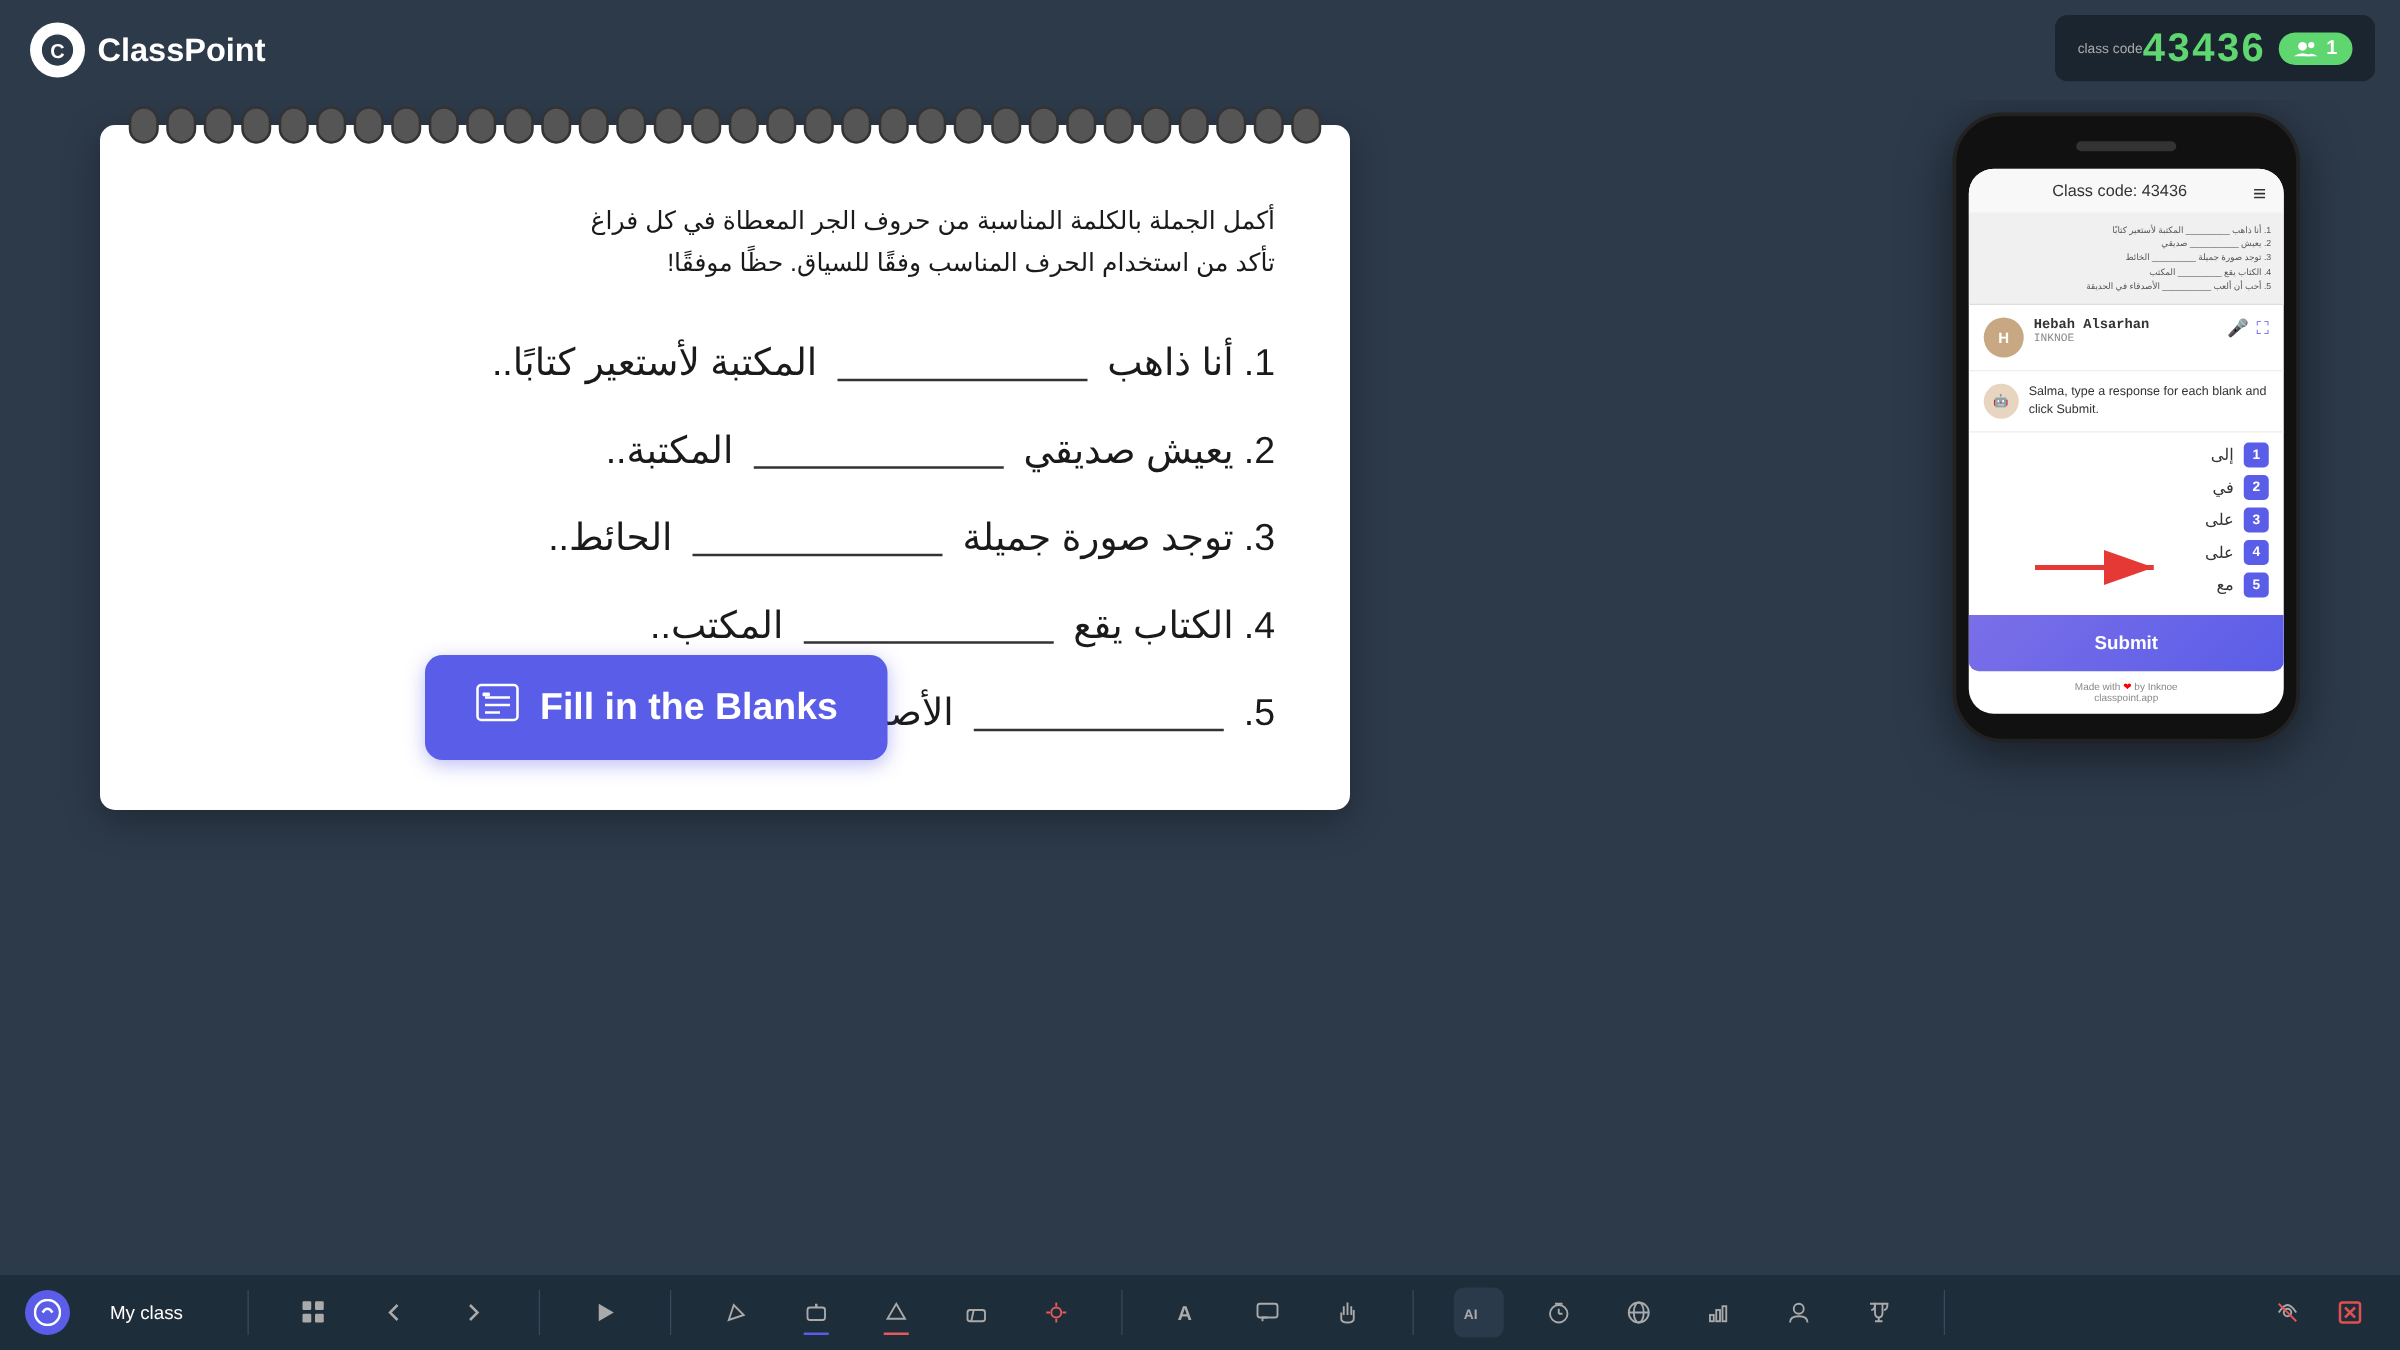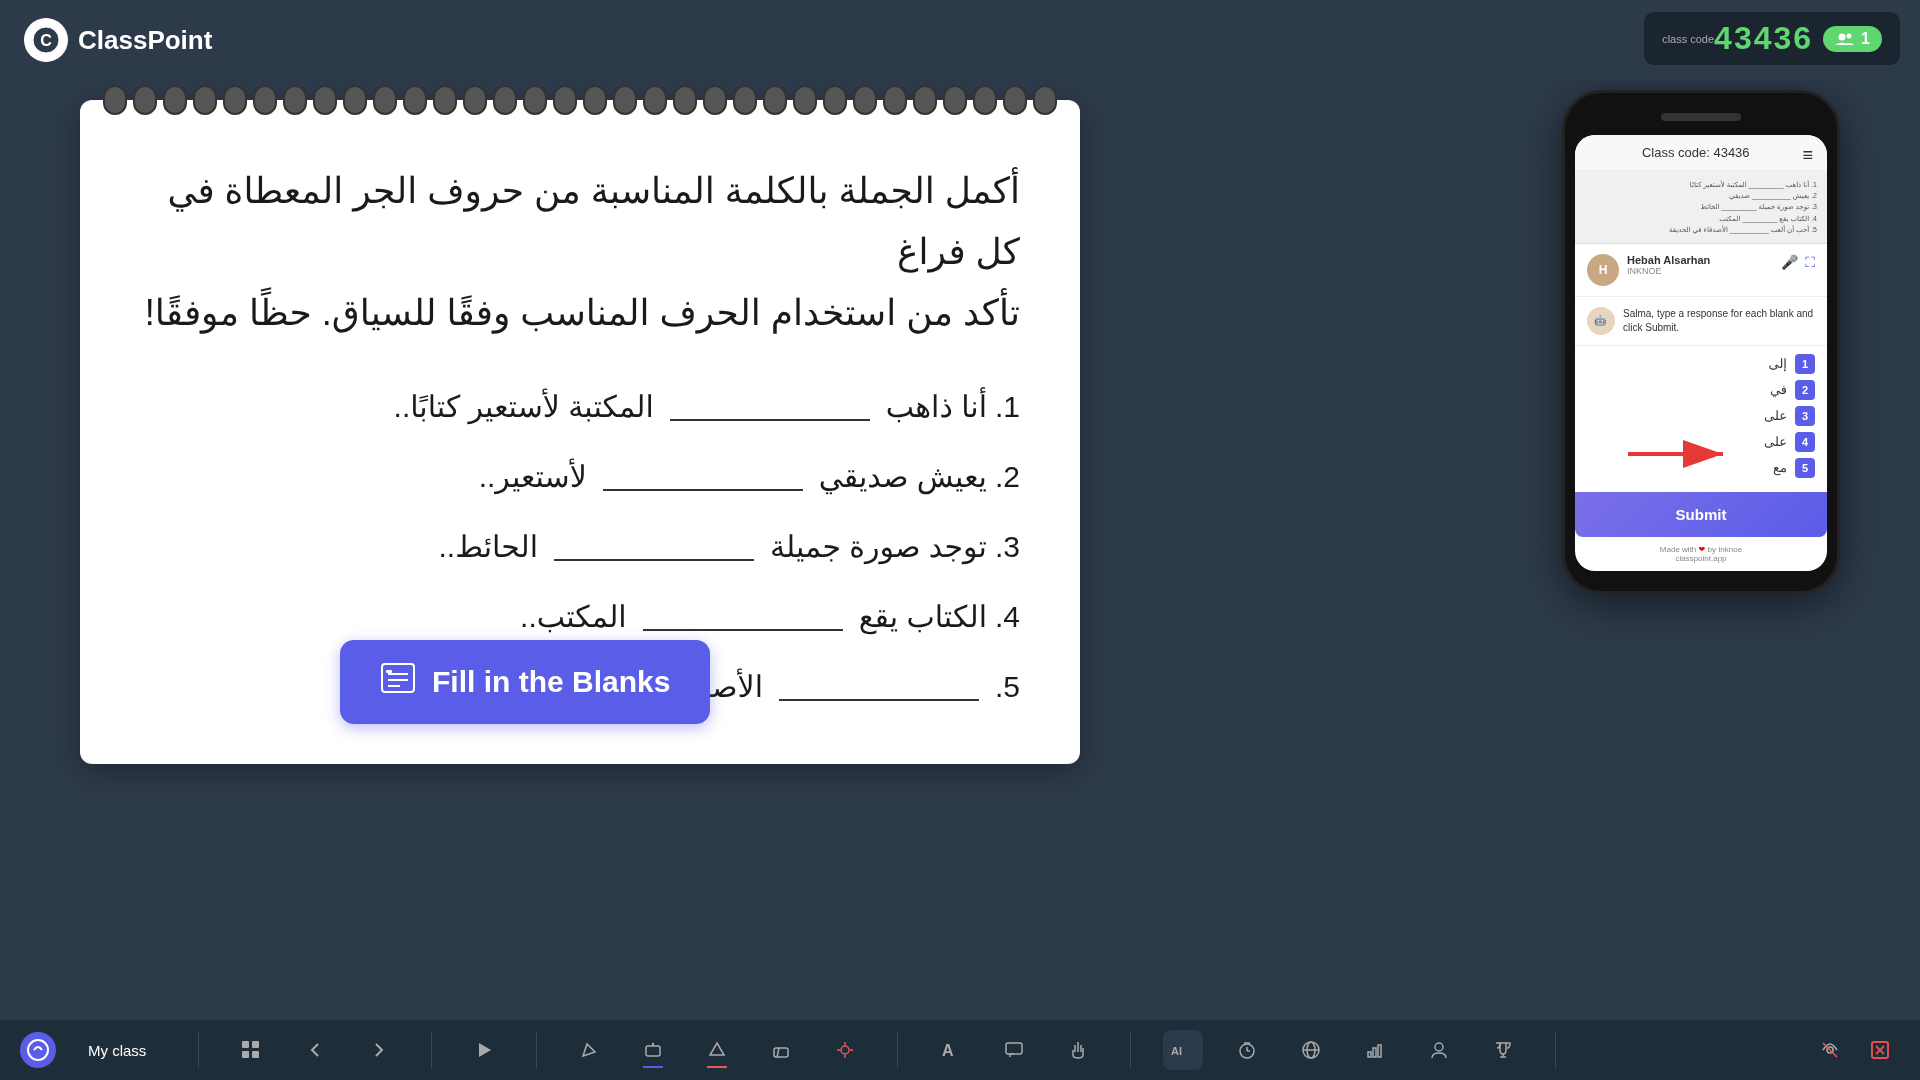--- a/index.html
+++ b/index.html
@@ -95,21 +95,21 @@
     }
     .spiral-ring {
       width: 24px; height: 30px;
       background: #555;
       border-radius: 12px;
       border: 2px solid #333;
     }
     #instructions {
       text-align: right;
       direction: rtl;
-      font-size: 36px;
+      font-size: 20px;
       line-height: 1.7;
       color: #1a1a1a;
       margin-bottom: 30px;
       font-family: 'Arial', sans-serif;
     }
     #questions {
       direction: rtl;
       font-size: 30px;
       line-height: 2.2;
       color: #1a1a1a;
@@ -205,21 +205,21 @@
     #student-avatar {
       width: 32px; height: 32px;
       background: #c8a882;
       border-radius: 50%;
       flex-shrink: 0;
       display: flex; align-items: center; justify-content: center;
       font-size: 12px;
       color: white;
       font-weight: bold;
     }
-    #student-info { flex: 1; }
+    #student-info { flex: 1; font-family: Liberation Mono, monospace; }
     #student-name { font-size: 11px; font-weight: bold; color: #333; }
     #student-sub { font-size: 9px; color: #888; text-transform: uppercase; }
     #student-icons { display: flex; gap: 6px; margin-left: auto; }
     .phone-icon { font-size: 14px; color: #5a5de8; }
     #instruction-msg {
       padding: 10px 12px;
       display: flex;
       gap: 8px;
       align-items: flex-start;
       border-bottom: 1px solid #eee;
@@ -403,21 +403,21 @@
       <div class="question-line">
         <span>1.</span>
         <span>أنا ذاهب</span>
         <span class="blank"></span>
         <span>المكتبة لأستعير كتابًا..</span>
       </div>
       <div class="question-line">
         <span>2.</span>
         <span>يعيش صديقي</span>
         <span class="blank"></span>
-        <span>لأستعير..</span>
+        <span>المكتبة..</span>
       </div>
       <div class="question-line">
         <span>3.</span>
         <span>توجد صورة جميلة</span>
         <span class="blank"></span>
         <span>الحائط..</span>
       </div>
       <div class="question-line">
         <span>4.</span>
         <span>الكتاب يقع</span>

